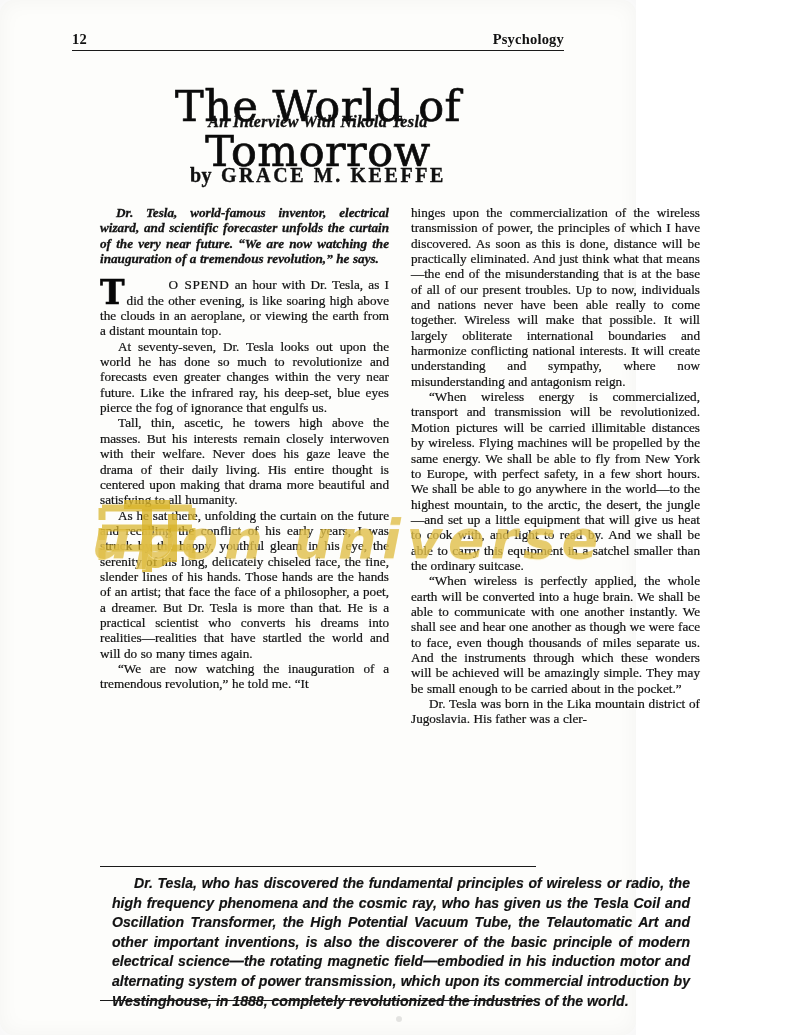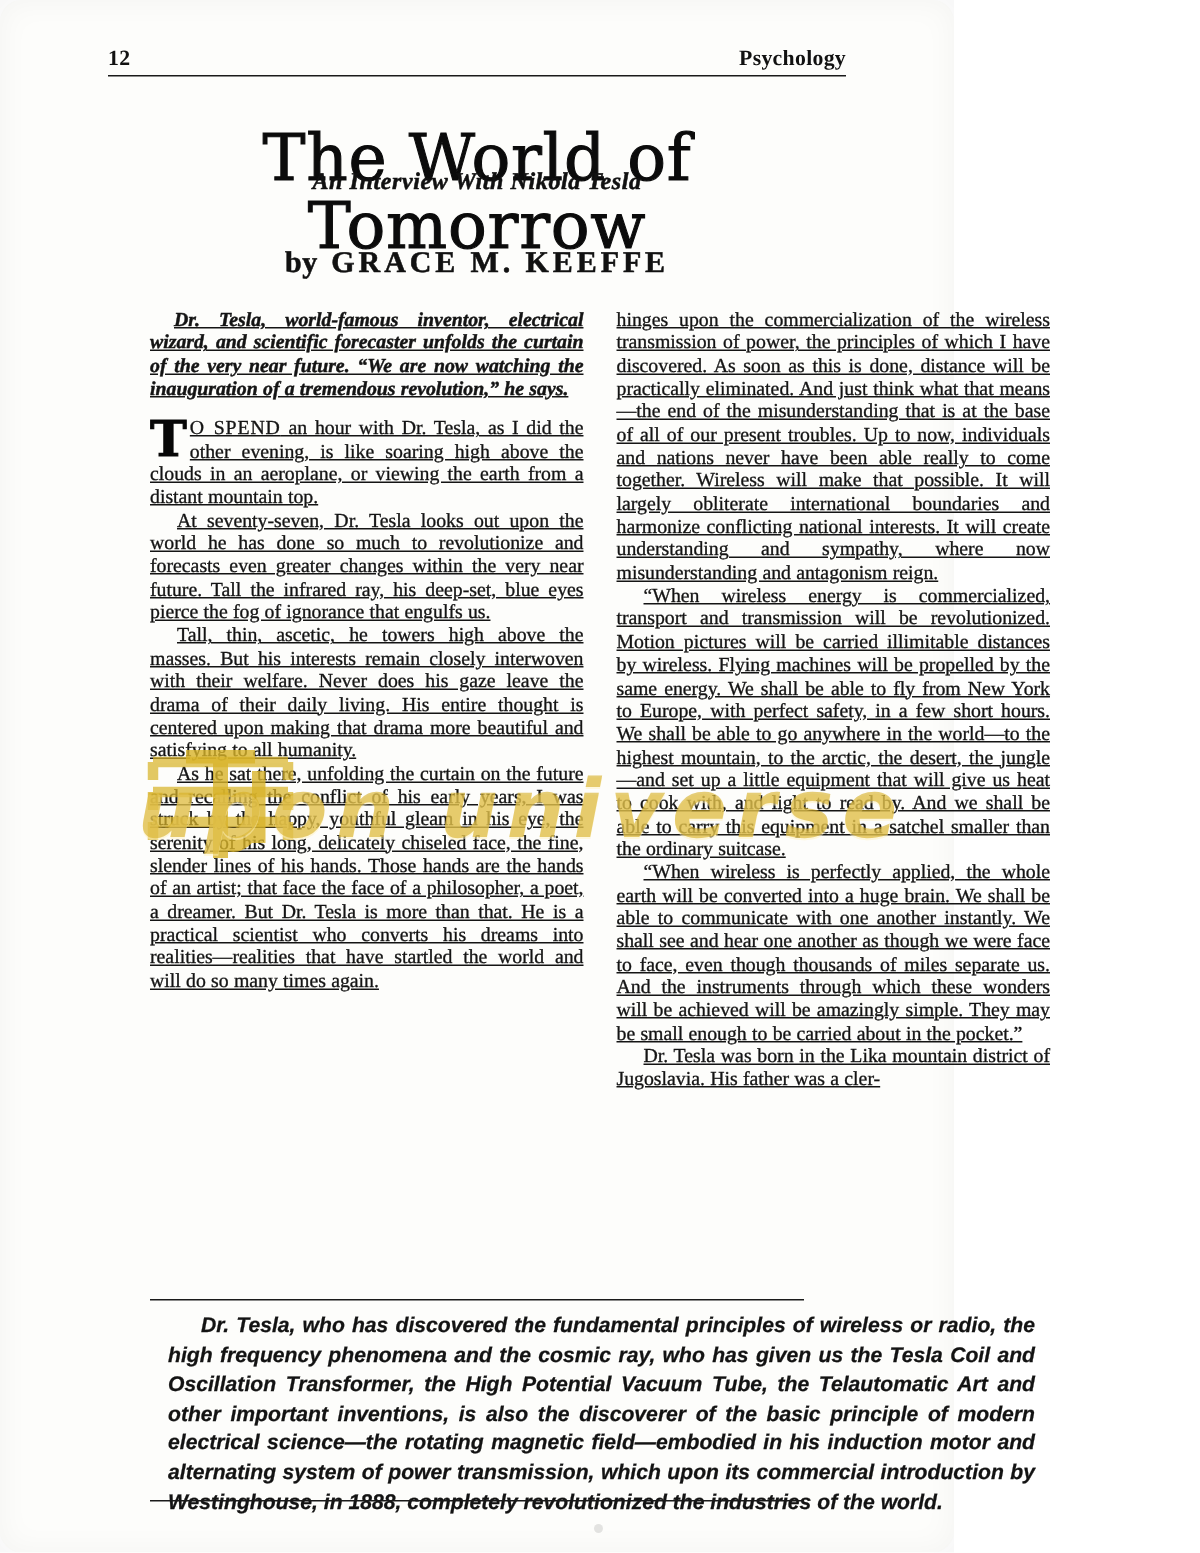--- a/index.html
+++ b/index.html
@@ -121,21 +121,20 @@
   .col p {
     margin: 0;
     font-size: 13.2px;
     line-height: 15.35px;
     text-align: justify;
     text-indent: 18px;
     color: #141414;
     font-family: "Liberation Serif", "DejaVu Serif", serif;
     -webkit-text-stroke: 0.22px #141414;
     word-spacing: 0.2px;
-    text-decoration: underline;
   }
   .col p.lede {
     font-style: italic;
     font-weight: bold;
     text-indent: 16px;
     margin-bottom: 11px;
     -webkit-text-stroke: 0.3px #141414;
   }
   .col p.noindent { text-indent: 0; }
 
@@ -149,20 +148,21 @@
     font-weight: bold;
     font-size: 33px;
     line-height: 26px;
     padding: 2px 2px 0 0;
     margin-top: 1px;
     color: #070707;
     -webkit-text-stroke: 0.6px #070707;
   }
   .smallcaps-run {
     letter-spacing: 0.6px;
+    margin-left: 42px;
   }
 
   
   .footrule-top {
     position: absolute;
     left: 100px;
     right: 100px;
     top: 866px;
     border-top: 1.7px solid #1a1a1a;
   }
@@ -250,23 +250,24 @@
   <div class="subtitle">An Interview With Nikola Tesla</div>
 
   <div class="byline">
     <span class="by">by</span><span class="author">GRACE  M.  KEEFFE</span>
   </div>
 
   <div class="columns">
     <div class="col" id="col-left">
         <p class="lede">Dr. Tesla, world-famous inventor, electrical wizard, and scientific forecaster unfolds the curtain of the very near future. “We are now watching the inauguration of a tremendous revolution,” he says.</p>
         <p class="dropcap-para"><span class="dropcap">T</span><span class="smallcaps-run">O SPEND</span><span> an hour with Dr. Tesla, as I did the other evening, is like soaring high above the clouds in an aeroplane, or viewing the earth from a distant mountain top.</span></p>
-        <p class="">At seventy-seven, Dr. Tesla looks out upon the world he has done so much to revolutionize and forecasts even greater changes within the very near future. Tall the infrared ray, his deep-set, blue eyes pierce the fog of ignorance that engulfs us.</p>
+        <p class="">At seventy-seven, Dr. Tesla looks out upon the world he has done so much to revolutionize and forecasts even greater changes within the very near future. Like the infrared ray, his deep-set, blue eyes pierce the fog of ignorance that engulfs us.</p>
         <p class="">Tall, thin, ascetic, he towers high above the masses. But his interests remain closely interwoven with their welfare. Never does his gaze leave the drama of their daily living. His entire thought is centered upon making that drama more beautiful and satisfying to all humanity.</p>
         <p class="">As he sat there, unfolding the curtain on the future and recalling the conflict of his early years, I was struck by the happy, youthful gleam in his eye, the serenity of his long, delicately chiseled face, the fine, slender lines of his hands. Those hands are the hands of an artist; that face the face of a philosopher, a poet, a dreamer. But Dr. Tesla is more than that. He is a practical scientist who converts his dreams into realities—realities that have startled the world and will do so many times again.</p>
+        <p class="">“We are now watching the inauguration of a tremendous revolution,” he told me. “It</p>
       </div>
     <div class="col" id="col-right">
         <p class="noindent">hinges upon the commercialization of the wireless transmission of power, the principles of which I have discovered. As soon as this is done, distance will be practically eliminated. And just think what that means—the end of the misunderstanding that is at the base of all of our present troubles. Up to now, individuals and nations never have been able really to come together. Wireless will make that possible. It will largely obliterate international boundaries and harmonize conflicting national interests. It will create understanding and sympathy, where now misunderstanding and antagonism reign.</p>
         <p class="">“When wireless energy is commercialized, transport and transmission will be revolutionized. Motion pictures will be carried illimitable distances by wireless. Flying machines will be propelled by the same energy. We shall be able to fly from New York to Europe, with perfect safety, in a few short hours. We shall be able to go anywhere in the world—to the highest mountain, to the arctic, the desert, the jungle—and set up a little equipment that will give us heat to cook with, and light to read by. And we shall be able to carry this equipment in a satchel smaller than the ordinary suitcase.</p>
         <p class="">“When wireless is perfectly applied, the whole earth will be converted into a huge brain. We shall be able to communicate with one another instantly. We shall see and hear one another as though we were face to face, even though thousands of miles separate us. And the instruments through which these wonders will be achieved will be amazingly simple. They may be small enough to be carried about in the pocket.”</p>
         <p class="">Dr. Tesla was born in the Lika mountain district of Jugoslavia. His father was a cler-</p>
       </div>
   </div>
 
   <div class="footrule-top"></div>

